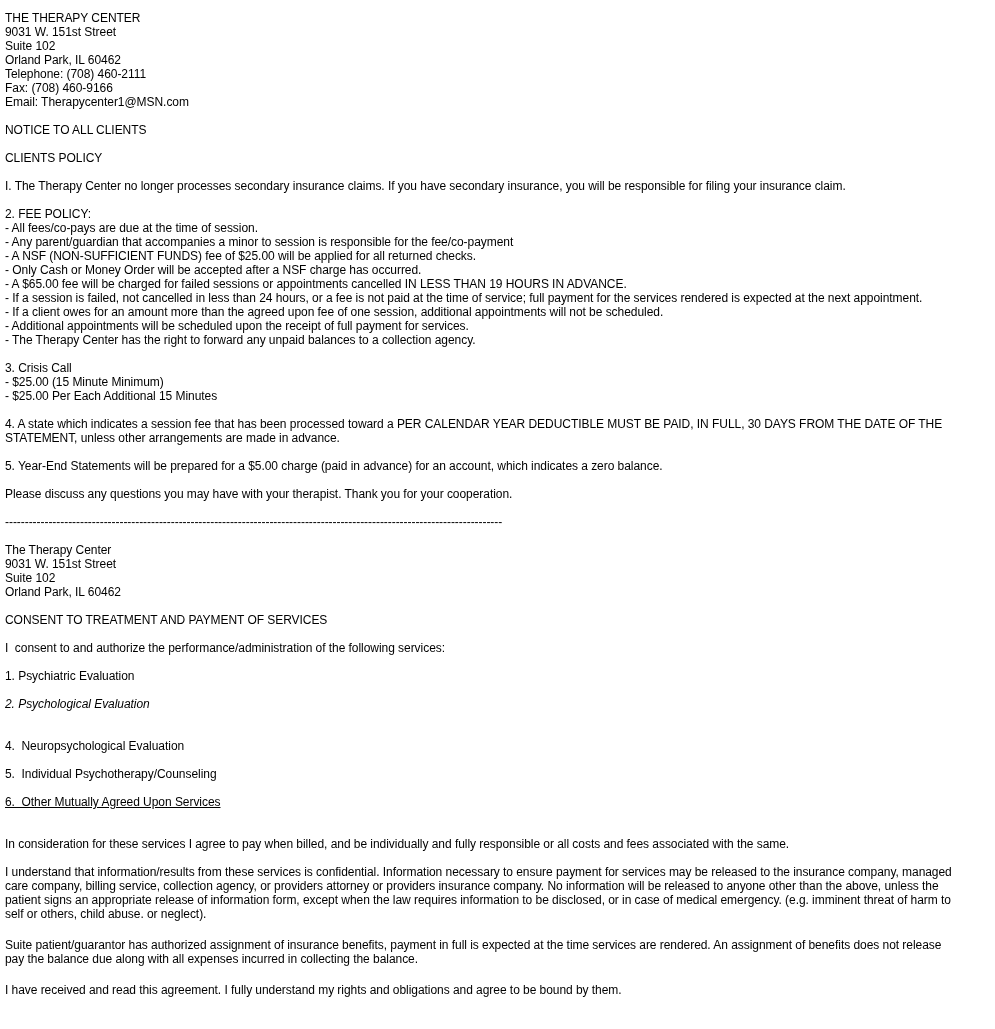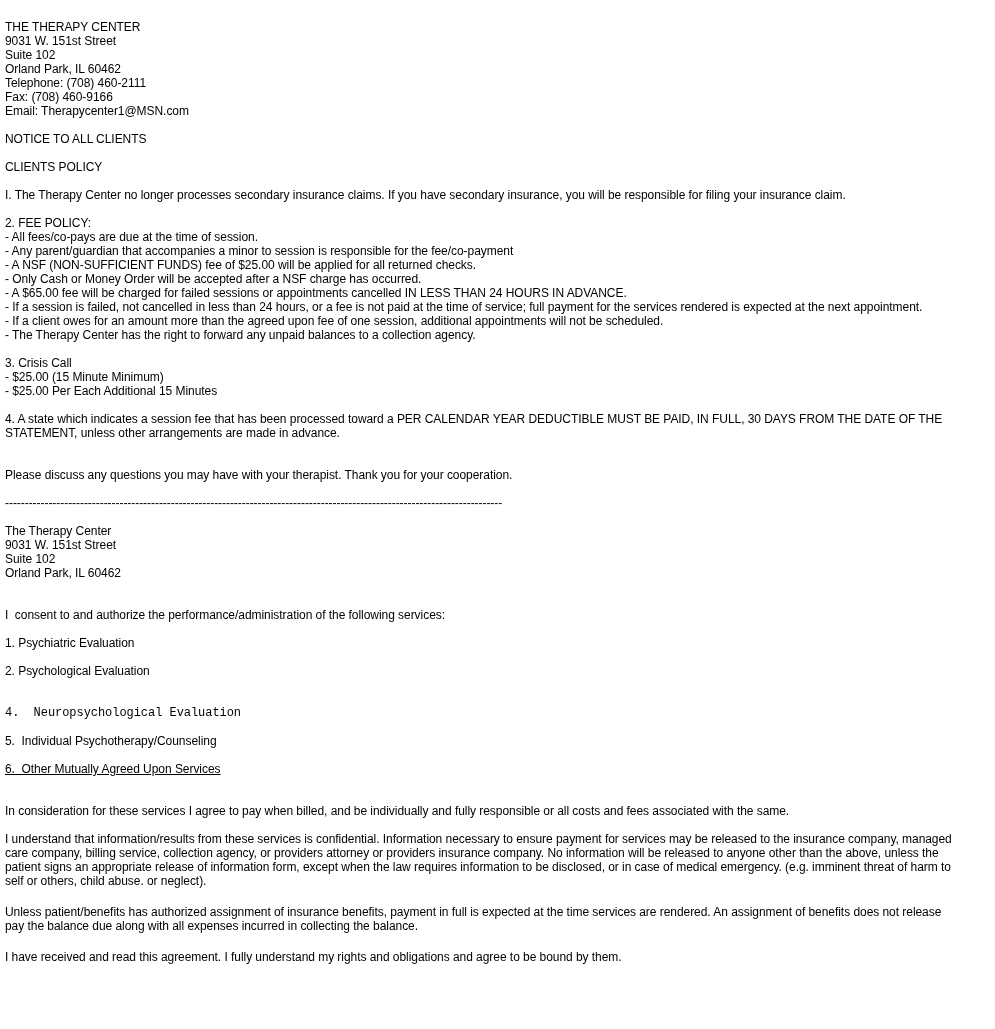--- a/index.html
+++ b/index.html
@@ -2,21 +2,21 @@
 <html><head>
   <meta charset="utf-8">
   <style>
     html, body { margin: 0; padding: 0; background: #ffffff; }
     body {
       width: 995px; height: 1029px; overflow: hidden;
       font-family: "Liberation Sans", sans-serif;
       font-size: 12px; line-height: 14px; color: #000000;
       letter-spacing: -0.05px;
     }
-    .page { padding: 11px 5px 0 5px; margin-top: 9px; }
+    .page { padding: 11px 5px 0 5px; }
     .line { white-space: nowrap; height: 14px; }
     .gap { height: 14px; }
     .divider { white-space: nowrap; overflow: hidden; height: 14px; }
   </style>
 </head>
 <body>
 
 <div class="page">
 
   <div>
@@ -36,63 +36,66 @@
   <div class="gap"></div>
   <div class="line">I. The Therapy Center no longer processes secondary insurance claims. If you have secondary insurance, you will be responsible for filing your insurance claim.</div>
   <div class="gap"></div>
 
   <div>
     <div class="line">2. FEE POLICY:</div>
     <div class="line">- All fees/co-pays are due at the time of session.</div>
     <div class="line">- Any parent/guardian that accompanies a minor to session is responsible for the fee/co-payment</div>
     <div class="line">- A NSF (NON-SUFFICIENT FUNDS) fee of $25.00 will be applied for all returned checks.</div>
     <div class="line">- Only Cash or Money Order will be accepted after a NSF charge has occurred.</div>
-    <div class="line">- A $65.00 fee will be charged for failed sessions or appointments cancelled IN LESS THAN 24 HOURS IN ADVANCE.</div>
+    <div class="line">- A $65.00 fee will be charged for failed sessions or appointments cancelled IN LESS THAN 19 HOURS IN ADVANCE.</div>
     <div class="line">- If a session is failed, not cancelled in less than 24 hours, or a fee is not paid at the time of service; full payment for the services rendered is expected at the next appointment.</div>
     <div class="line">- If a client owes for an amount more than the agreed upon fee of one session, additional appointments will not be scheduled.</div>
+    <div class="line">- Additional appointments will be scheduled upon the receipt of full payment for services.</div>
     <div class="line">- The Therapy Center has the right to forward any unpaid balances to a collection agency.</div>
   </div>
   <div class="gap"></div>
 
   <div>
     <div class="line">3. Crisis Call</div>
     <div class="line">- $25.00 (15 Minute Minimum)</div>
     <div class="line">- $25.00 Per Each Additional 15 Minutes</div>
   </div>
   <div class="gap"></div>
 
   <div class="line">4. A state which indicates a session fee that has been processed toward a PER CALENDAR YEAR DEDUCTIBLE MUST BE PAID, IN FULL, 30 DAYS FROM THE DATE OF THE</div>
   <div class="line">STATEMENT, unless other arrangements are made in advance.</div>
   <div class="gap"></div>
+  <div class="line">5. Year-End Statements will be prepared for a $5.00 charge (paid in advance) for an account, which indicates a zero balance.</div>
   <div class="gap"></div>
   <div class="line">Please discuss any questions you may have with your therapist. Thank you for your cooperation.</div>
   <div class="gap"></div>
 
   <div class="divider">------------------------------------------------------------------------------------------------------------------------------</div>
   <div class="gap"></div>
 
   <div>
     <div class="line">The Therapy Center</div>
     <div class="line">9031 W. 151st Street</div>
     <div class="line">Suite 102</div>
     <div class="line">Orland Park, IL 60462</div>
   </div>
   <div class="gap"></div>
 
+  <div class="line">CONSENT TO TREATMENT AND PAYMENT OF SERVICES</div>
   <div class="gap"></div>
   <div class="line" style="white-space: pre;">I  consent to and authorize the performance/administration of the following services:</div>
   <div class="gap"></div>
 
   <div>
     <div class="line" style="white-space: pre;">1. Psychiatric Evaluation</div>
     <div class="gap"></div>
-    <div class="line" style="white-space: pre;">2. Psychological Evaluation</div>
+    <div class="line" style="white-space: pre; font-style: italic;">2. Psychological Evaluation</div>
     <div class="gap"></div>
     <div class="gap"></div>
-    <div class="line" style="white-space: pre; font-family: Liberation Mono, monospace;">4.  Neuropsychological Evaluation</div>
+    <div class="line" style="white-space: pre;">4.  Neuropsychological Evaluation</div>
     <div class="gap"></div>
     <div class="line" style="white-space: pre;">5.  Individual Psychotherapy/Counseling</div>
     <div class="gap"></div>
     <div class="line" style="white-space: pre; text-decoration: underline;">6.  Other Mutually Agreed Upon Services</div>
   </div>
   <div class="gap"></div>
   <div class="gap"></div>
 
   <div class="line">In consideration for these services I agree to pay when billed, and be individually and fully responsible or all costs and fees associated with the same.</div>
   <div class="gap"></div>
@@ -100,20 +103,20 @@
   <div>
     <div class="line">I understand that information/results from these services is confidential. Information necessary to ensure payment for services may be released to the insurance company, managed</div>
     <div class="line">care company, billing service, collection agency, or providers attorney or providers insurance company. No information will be released to anyone other than the above, unless the</div>
     <div class="line">patient signs an appropriate release of information form, except when the law requires information to be disclosed, or in case of medical emergency. (e.g. imminent threat of harm to</div>
     <div class="line">self or others, child abuse. or neglect).</div>
   </div>
   <div class="gap"></div>
   <div class="gap" style="height:3px"></div>
 
   <div>
-    <div class="line">Unless patient/benefits has authorized assignment of insurance benefits, payment in full is expected at the time services are rendered. An assignment of benefits does not release</div>
+    <div class="line">Suite patient/guarantor has authorized assignment of insurance benefits, payment in full is expected at the time services are rendered. An assignment of benefits does not release</div>
     <div class="line">pay the balance due along with all expenses incurred in collecting the balance.</div>
   </div>
   <div class="gap"></div>
   <div class="gap" style="height:3px"></div>
 
   <div class="line">I have received and read this agreement. I fully understand my rights and obligations and agree to be bound by them.</div>
 </div>
 
 </body></html>

